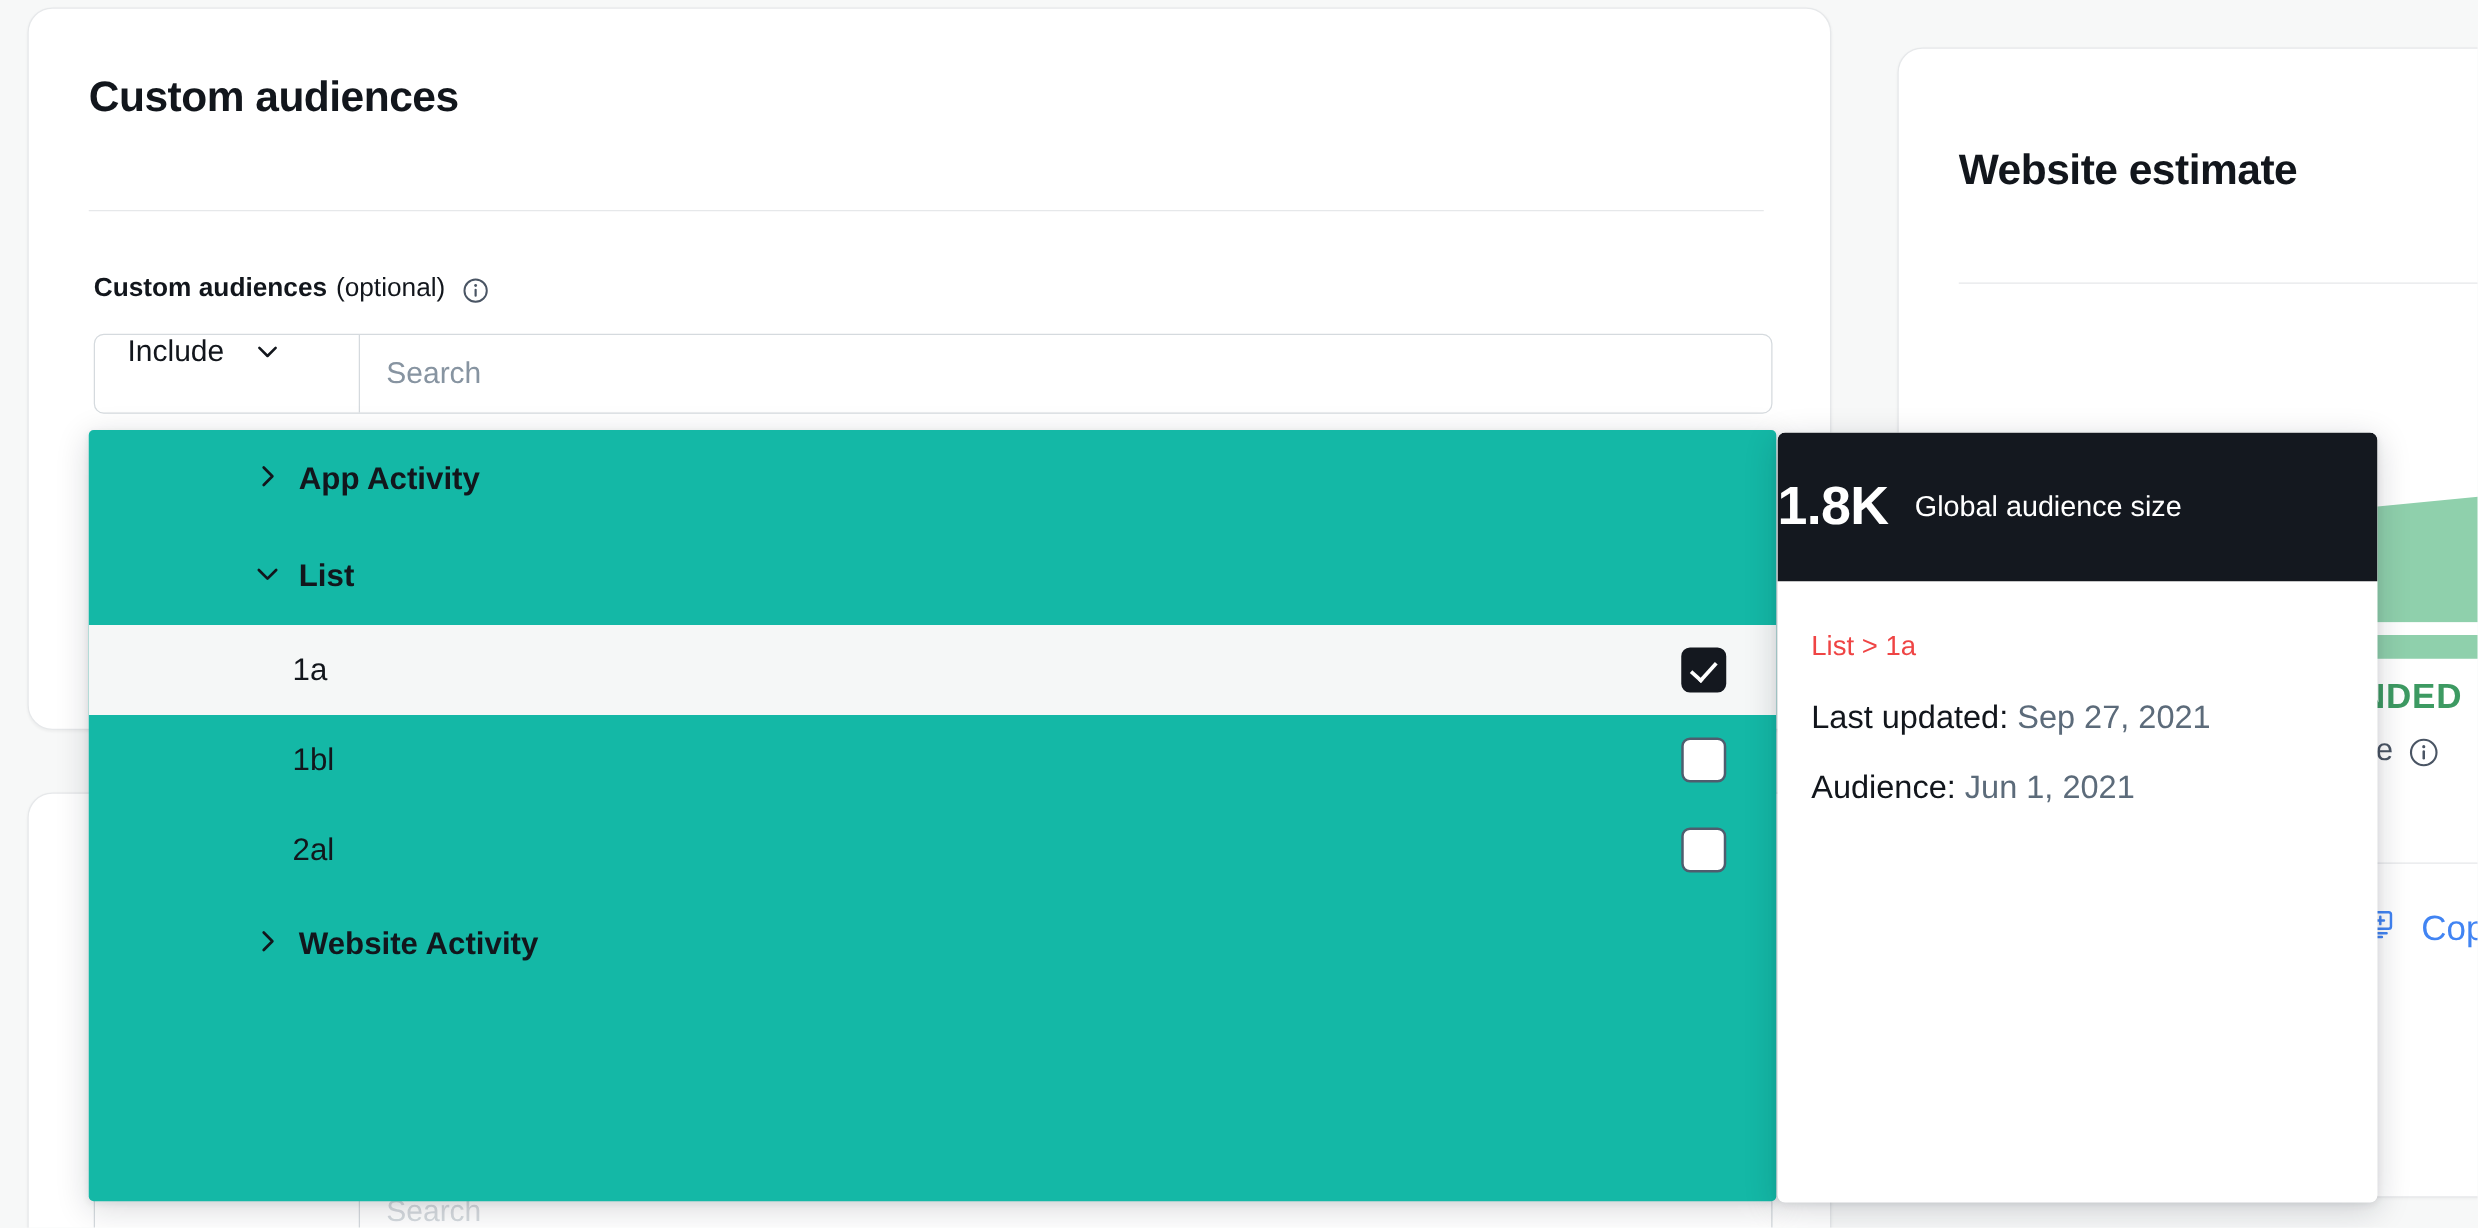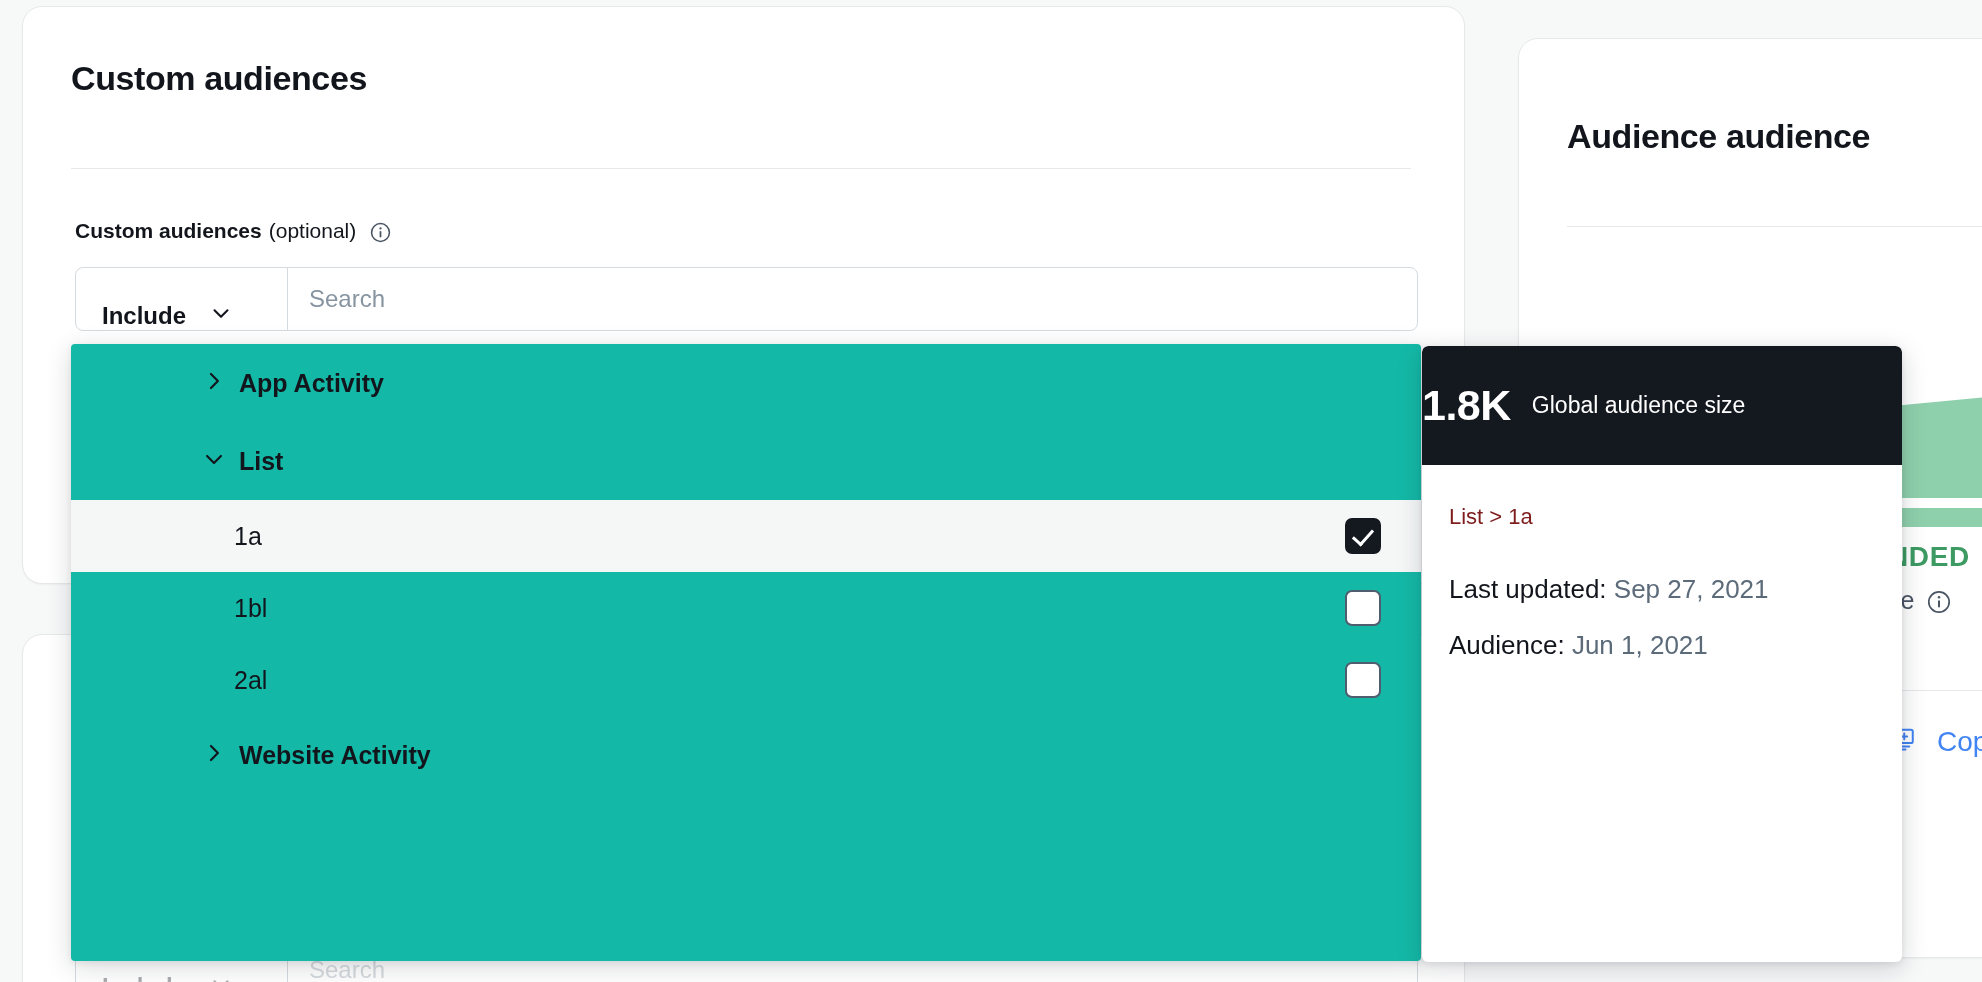--- a/index.html
+++ b/index.html
@@ -131,25 +131,24 @@
     background: #fff;
     display: flex;
     box-sizing: border-box;
     z-index: 3;
   }
   .include-btn {
     width: 212px;
     height: 100%;
     border-right: 1px solid #d5dade;
     display: flex;
-    align-items: flex-end;
+    align-items: flex-start;
     padding-left: 26px;
     box-sizing: border-box;
     cursor: pointer;
-    font-weight: bold;
   }
   .include-label {
     font-size: 24px;
     color: #12161c;
   }
   .chev-small {
     margin-left: 22px;
     display: block;
   }
   .search-area {
@@ -292,22 +291,22 @@
     font-size: 23px;
     color: #ffffff;
     margin-left: 21px;
     font-weight: normal;
   }
   .tt-body {
     padding: 39px 27px 0 27px;
   }
   .tt-path {
     font-size: 22px;
-    color: #7f1d1d;
-    margin-bottom: 44px;
+    color: #ef4444;
+    margin-bottom: 28px;
   }
   .tt-line {
     font-size: 26px;
     color: #12161c;
     margin-bottom: 25px;
   }
   .tt-line .val {
     color: #5c6b7a;
   }
 
@@ -383,21 +382,21 @@
 <body>
 
 <div class="card" id="main-card">
   <div class="card-title">Custom audiences</div>
   <div class="card-divider"></div>
 </div>
 
 <div class="card" id="secondary-card"></div>
 
 <div class="card" id="estimate-card">
-  <div class="card-title">Audience audience</div>
+  <div class="card-title">Website estimate</div>
   <div class="card-divider"></div>
 </div>
 
 <div id="gauge"></div>
 <div id="gauge-base"></div>
 <div id="recommended-label">NDED</div>
 <div id="size-caption-row">
   <span id="size-caption-text">ze</span>
   <span class="info-icon">
     <svg width="24" height="24" viewBox="0 0 24 24" fill="none">

